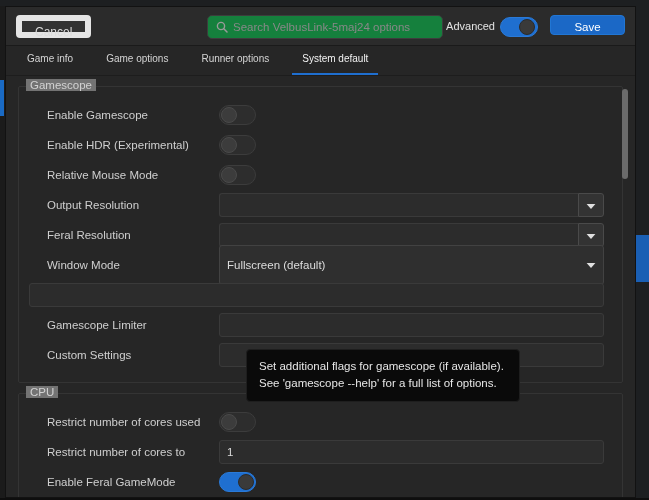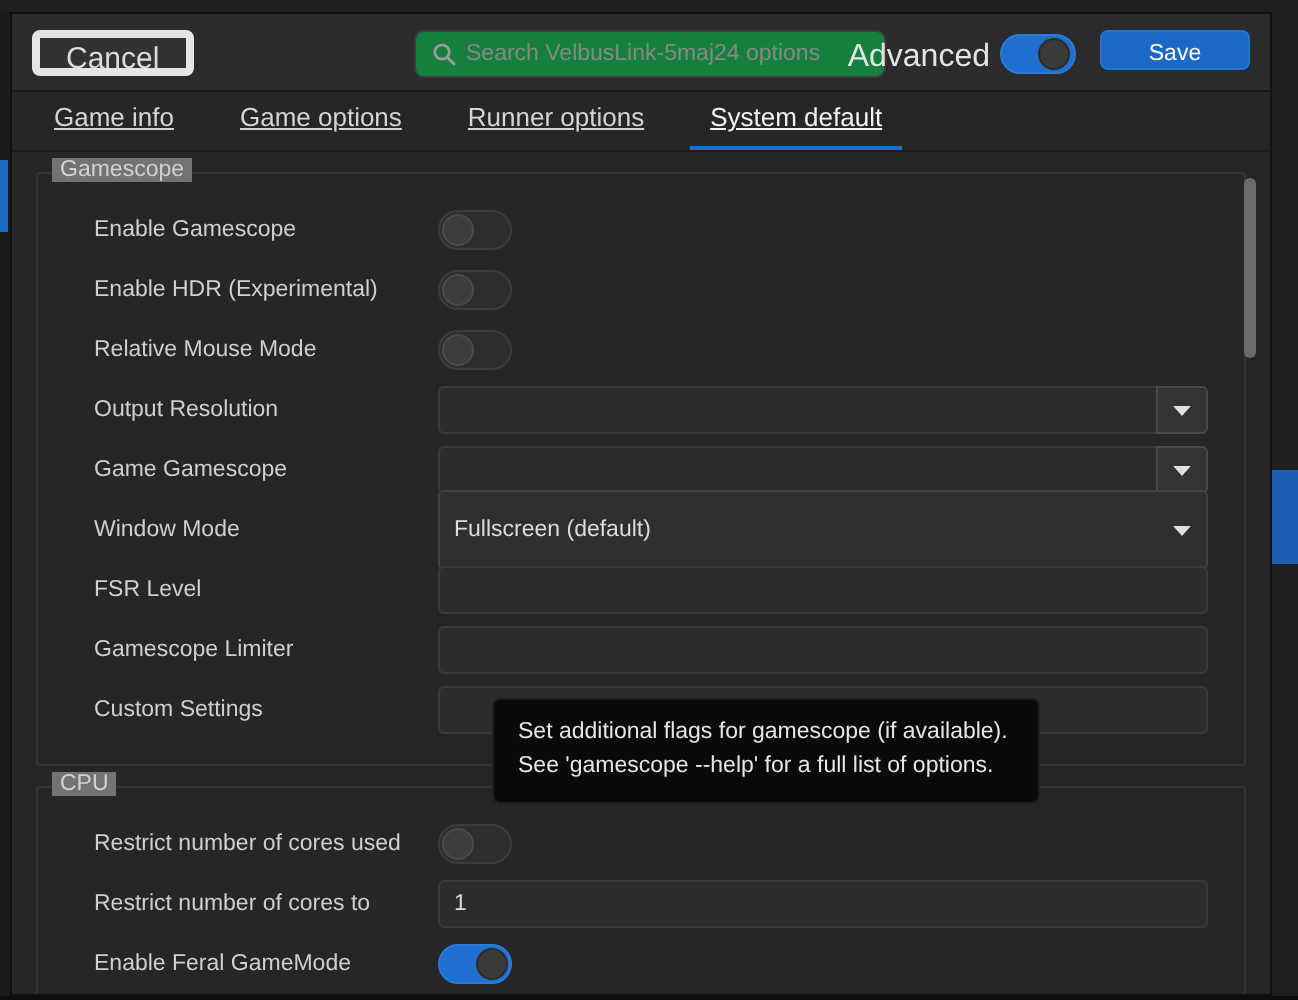--- a/index.html
+++ b/index.html
@@ -63,24 +63,24 @@
     background: #2b2b2b;
     border-bottom: 1px solid #1a1a1a;
   }
 
   .btn-cancel {
     position: absolute;
     left: 10px; top: 8px;
     height: 23px;
     padding: 0 13px;
     line-height: 22px;
-    font-size: 15px;
+    font-size: 12px;
     color: #dcdcdc;
     background: #323232;
-    border: 4px solid #e5e5e5;
+    border: 6px solid #e5e5e5;
     border-radius: 4px;
     cursor: pointer;
   }
 
   .search-wrap {
     position: absolute;
     left: 201px; top: 8px;
     width: 236px; height: 24px;
     background: #15803d;
     border: 1px solid #3d3d3d;
@@ -99,21 +99,21 @@
     font-family: "Liberation Sans", sans-serif;
     font-size: 11.5px;
     color: #d8d8d8;
     height: 20px;
   }
   .search-input::placeholder { color: #888888; }
 
   .adv-label {
     position: absolute;
     right: 140px; top: 13px;
-    font-size: 16px;
+    font-size: 11px;
     color: #e3e3e3;
   }
 
   
   .toggle {
     display: inline-block;
     position: relative;
     width: 37px; height: 20px;
     border-radius: 10px;
     background: #2d2d2d;
@@ -162,25 +162,24 @@
     padding-left: 11px;
     display: flex;
     align-items: flex-end;
   }
   .tab {
     position: relative;
     height: 29px;
     line-height: 26px;
     padding: 0 10px;
     margin-right: 13px;
-    font-size: 13px;
+    font-size: 10px;
     color: #d4d4d4;
     cursor: pointer;
     white-space: nowrap;
-    text-decoration: underline;
   }
   .tab.active { color: #f2f2f2; }
   .tab.active::after {
     content: "";
     position: absolute;
     left: 0; right: 0; bottom: 0;
     height: 2px;
     background: #1f6fd0;
   }
 
@@ -431,21 +430,21 @@
                     <svg width="10" height="7" viewBox="0 0 10 7" aria-hidden="true">
                       <path d="M0.6 1 L9.4 1 L5 6 Z" fill="#e0e0e0"></path>
                     </svg>
                   </span>
                 </div>
               </div>
             </div>
           </div>
 
           <div class="row">
-            <div class="row-label">Game Gamescope</div>
+            <div class="row-label">Feral Resolution</div>
             <div class="row-ctl">
               <div class="combo-split">
                 <input class="entry" type="text" value="" style="">
                 <div class="arrowbtn">
                   <span class="tri">
                     <svg width="10" height="7" viewBox="0 0 10 7" aria-hidden="true">
                       <path d="M0.6 1 L9.4 1 L5 6 Z" fill="#e0e0e0"></path>
                     </svg>
                   </span>
                 </div>
@@ -461,21 +460,20 @@
                 <span class="combo-arrow">
                   <svg width="10" height="7" viewBox="0 0 10 7" aria-hidden="true">
                     <path d="M0.6 1 L9.4 1 L5 6 Z" fill="#e0e0e0"></path>
                   </svg>
                 </span>
               </div>
             </div>
           </div>
 
           <div class="row">
-            <div class="row-label">FSR Level</div>
             <div class="row-ctl">
               <input class="field" type="text" value="" style="">
             </div>
           </div>
 
           <div class="row">
             <div class="row-label">Gamescope Limiter</div>
             <div class="row-ctl">
               <input class="field" type="text" value="" style="">
             </div>

